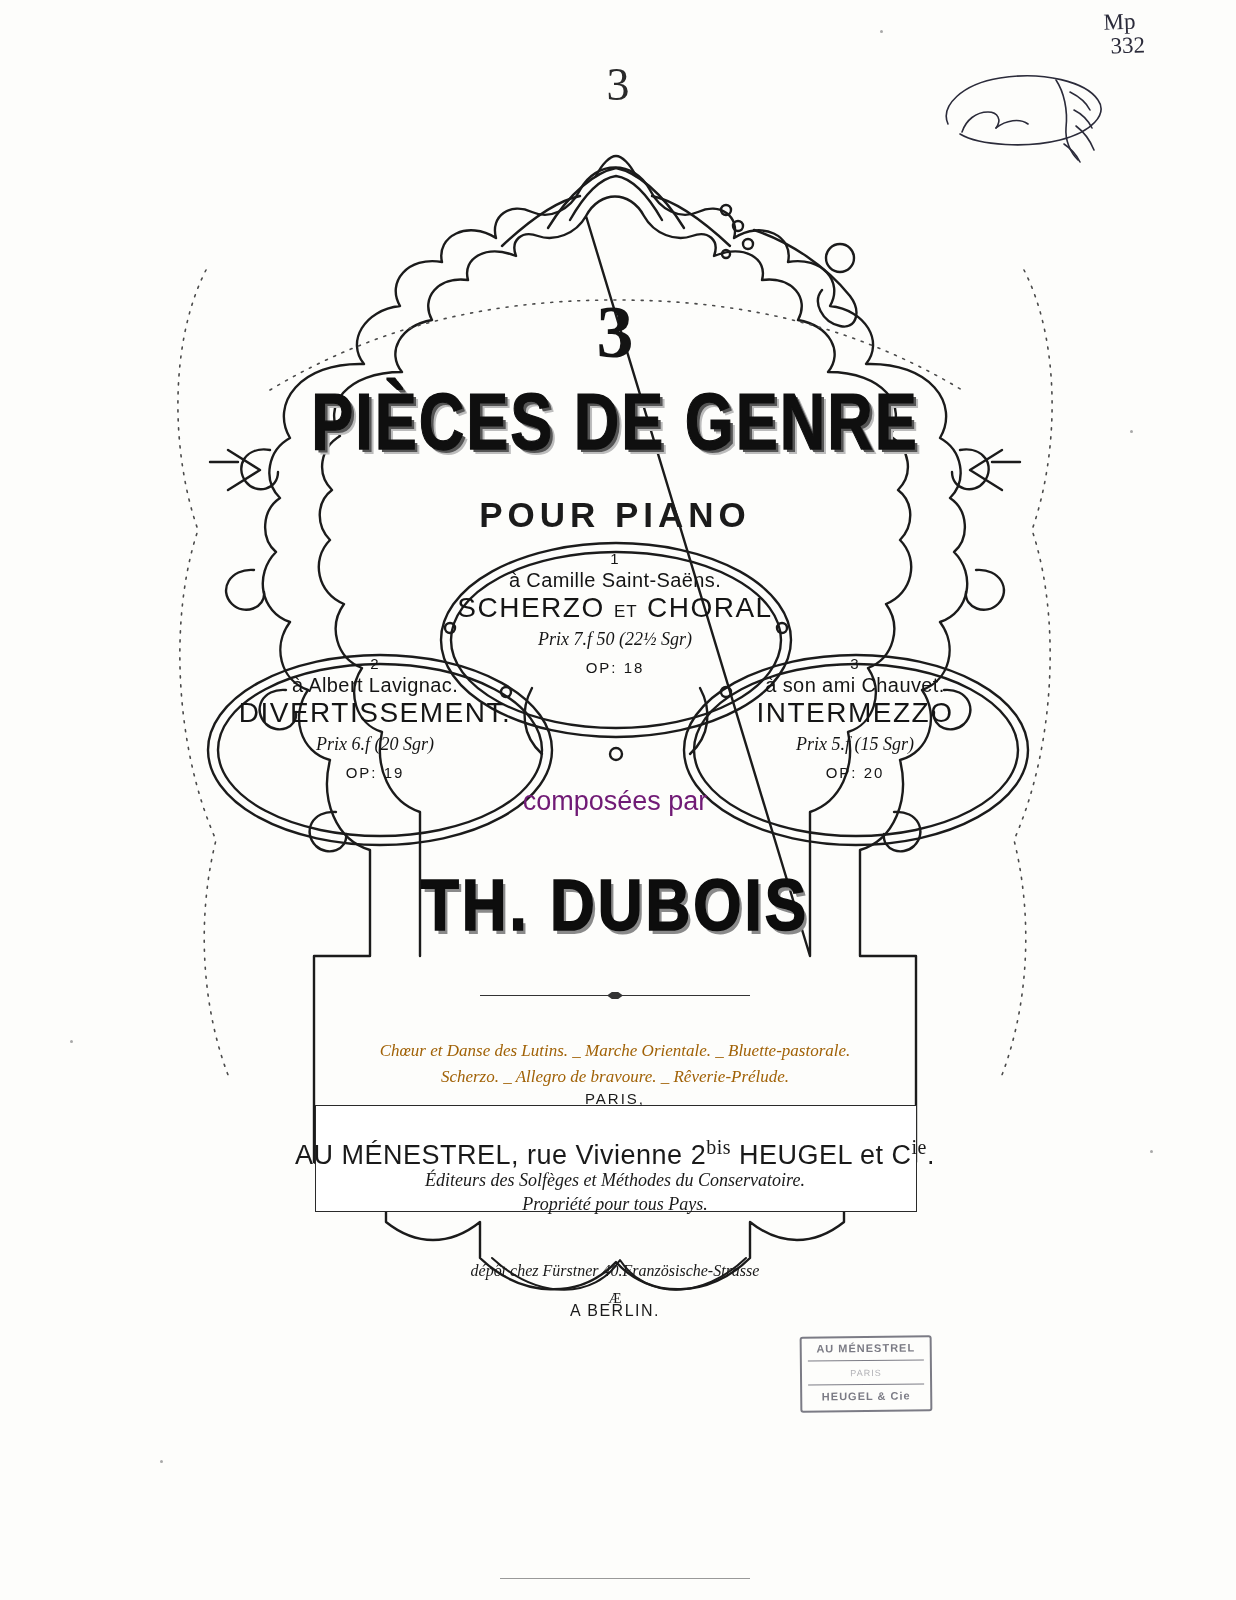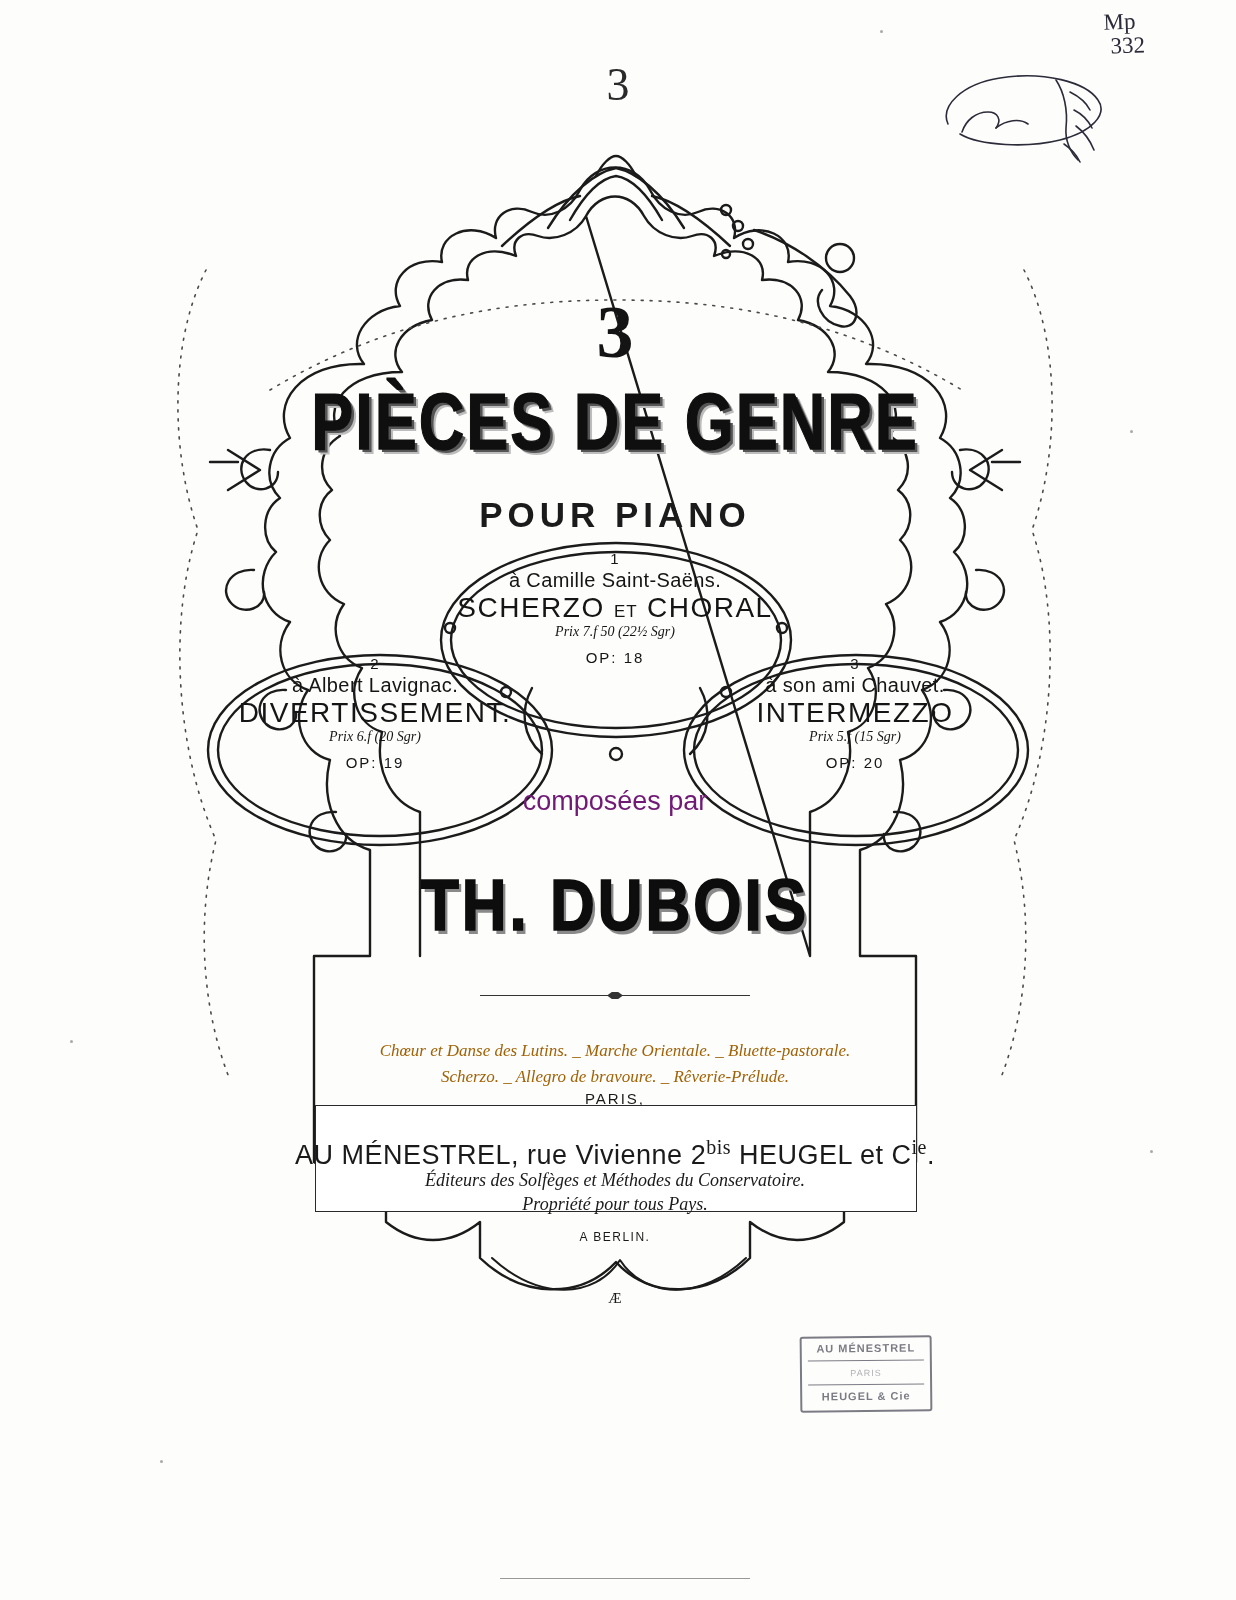--- a/index.html
+++ b/index.html
@@ -122,21 +122,22 @@
     margin-top: 2px;
   }
   .oval .piece {
     font-size: 28px;
     letter-spacing: 1.5px;
   }
   .oval .piece small { font-size: 17px; letter-spacing: 1px; }
   .oval .price {
     font-family: "Liberation Serif", serif;
     font-style: italic;
-    font-size: 14px;
+    font-size: 18px;
+    margin-top: 5px;
   }
   .oval .opus {
     font-size: 15px;
     letter-spacing: 2px;
     margin-top: 9px;
   }
 
   .oval-center { left: 290px; top: 400px; width: 350px; }
   .oval-left   { left: 60px;  top: 505px; width: 330px; }
   .oval-right  { left: 540px; top: 505px; width: 330px; }
@@ -247,23 +248,23 @@
     left: 0; right: 0;
     top: 1044px;
     text-align: center;
     font-family: "Liberation Serif", serif;
     font-style: italic;
     font-size: 18px;
   }
   .berlin-city {
     position: absolute;
     left: 0; right: 0;
-    top: 1080px;
-    text-align: center;
-    font-size: 12px;
+    top: 1152px;
+    text-align: center;
+    font-size: 16px;
     letter-spacing: 1.5px;
   }
   .berlin-line {
     position: absolute;
     left: 0; right: 0;
     top: 1112px;
     text-align: center;
     font-family: "Liberation Serif", serif;
     font-style: italic;
     font-size: 16px;
@@ -488,20 +489,21 @@
 
       <div class="publisher-box"></div>
       <div class="pub-city">PARIS,</div>
       <div class="pub-main">
         <span>AU MÉNESTREL, rue Vivienne 2</span><sup>bis</sup><span> HEUGEL et C</span><sup>ie</sup><span>.</span>
       </div>
       <div class="pub-line2">Éditeurs des Solfèges et Méthodes du Conservatoire.</div>
       <div class="pub-line3">Propriété pour tous Pays.</div>
 
       <div class="berlin-city">A BERLIN.</div>
+      <div class="berlin-line">dépôt chez Fürstner 40.Französische-Strasse</div>
       <div class="ae-mark">Æ</div>
     </div>
   </div>
 
   <div class="stamp">
     <span class="s-line">AU MÉNESTREL</span>
     <hr>
     <span class="s-mid">PARIS</span>
     <hr>
     <span class="s-line">HEUGEL &amp; Cie</span>

